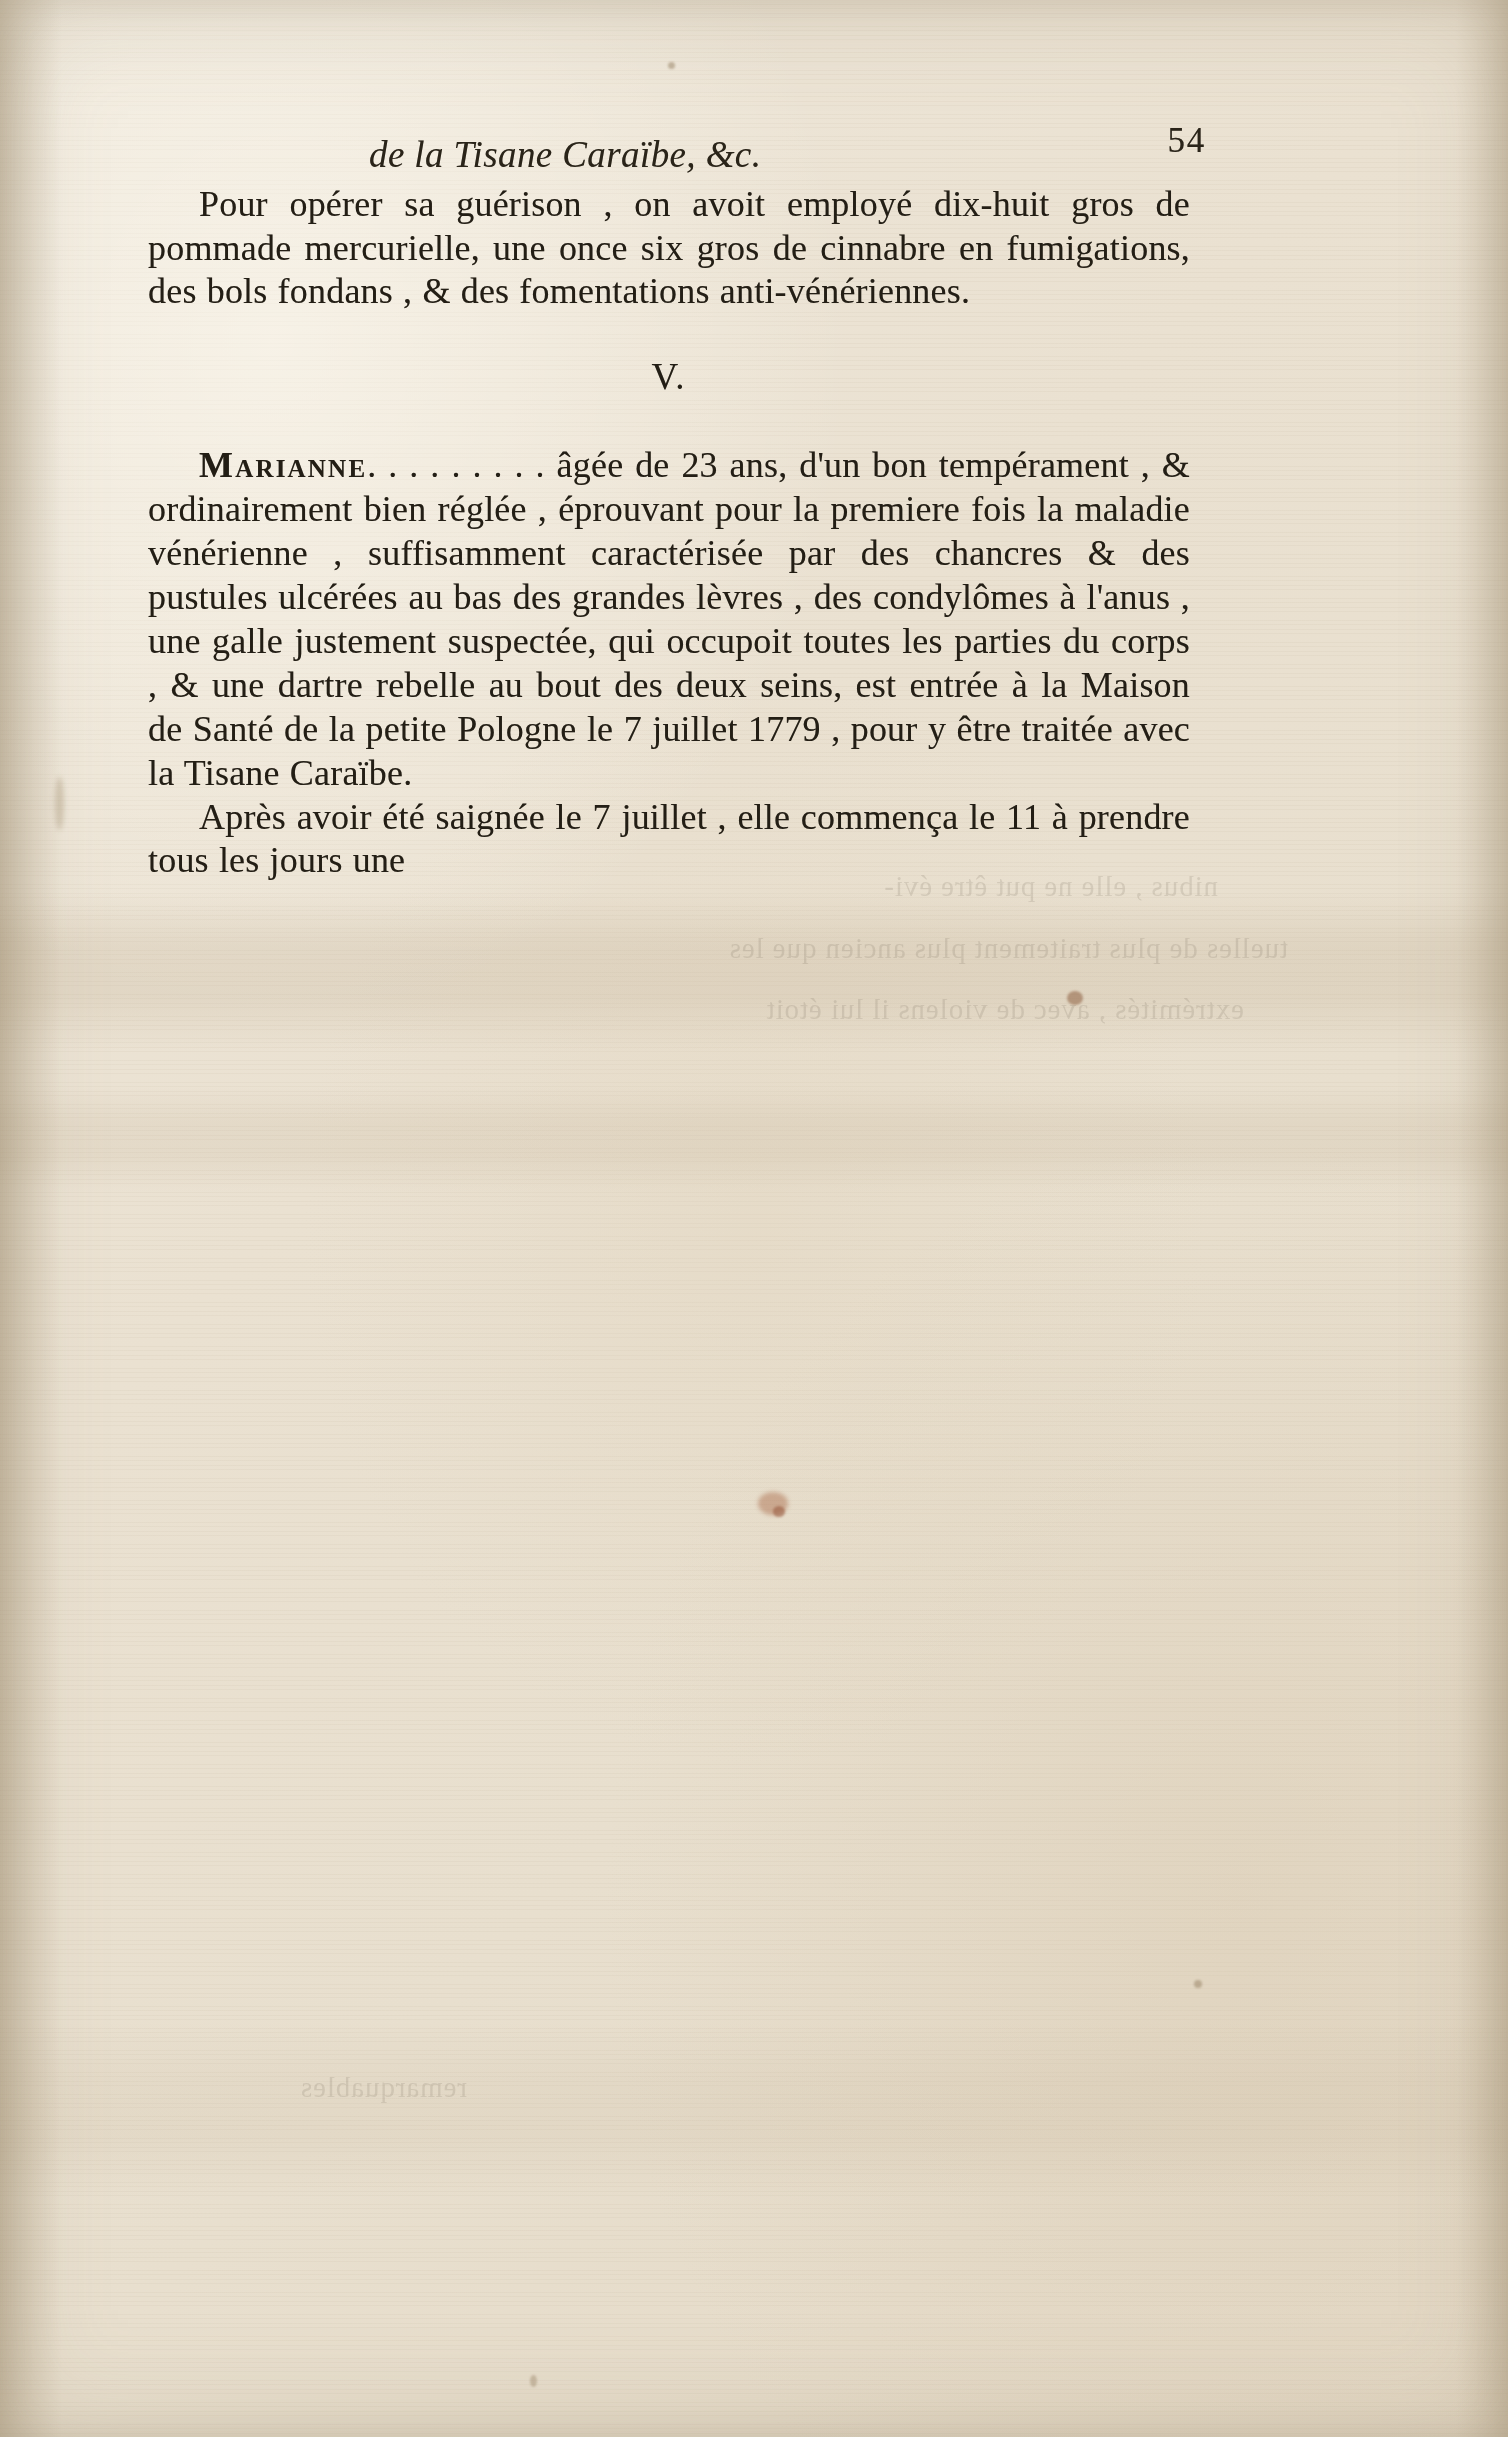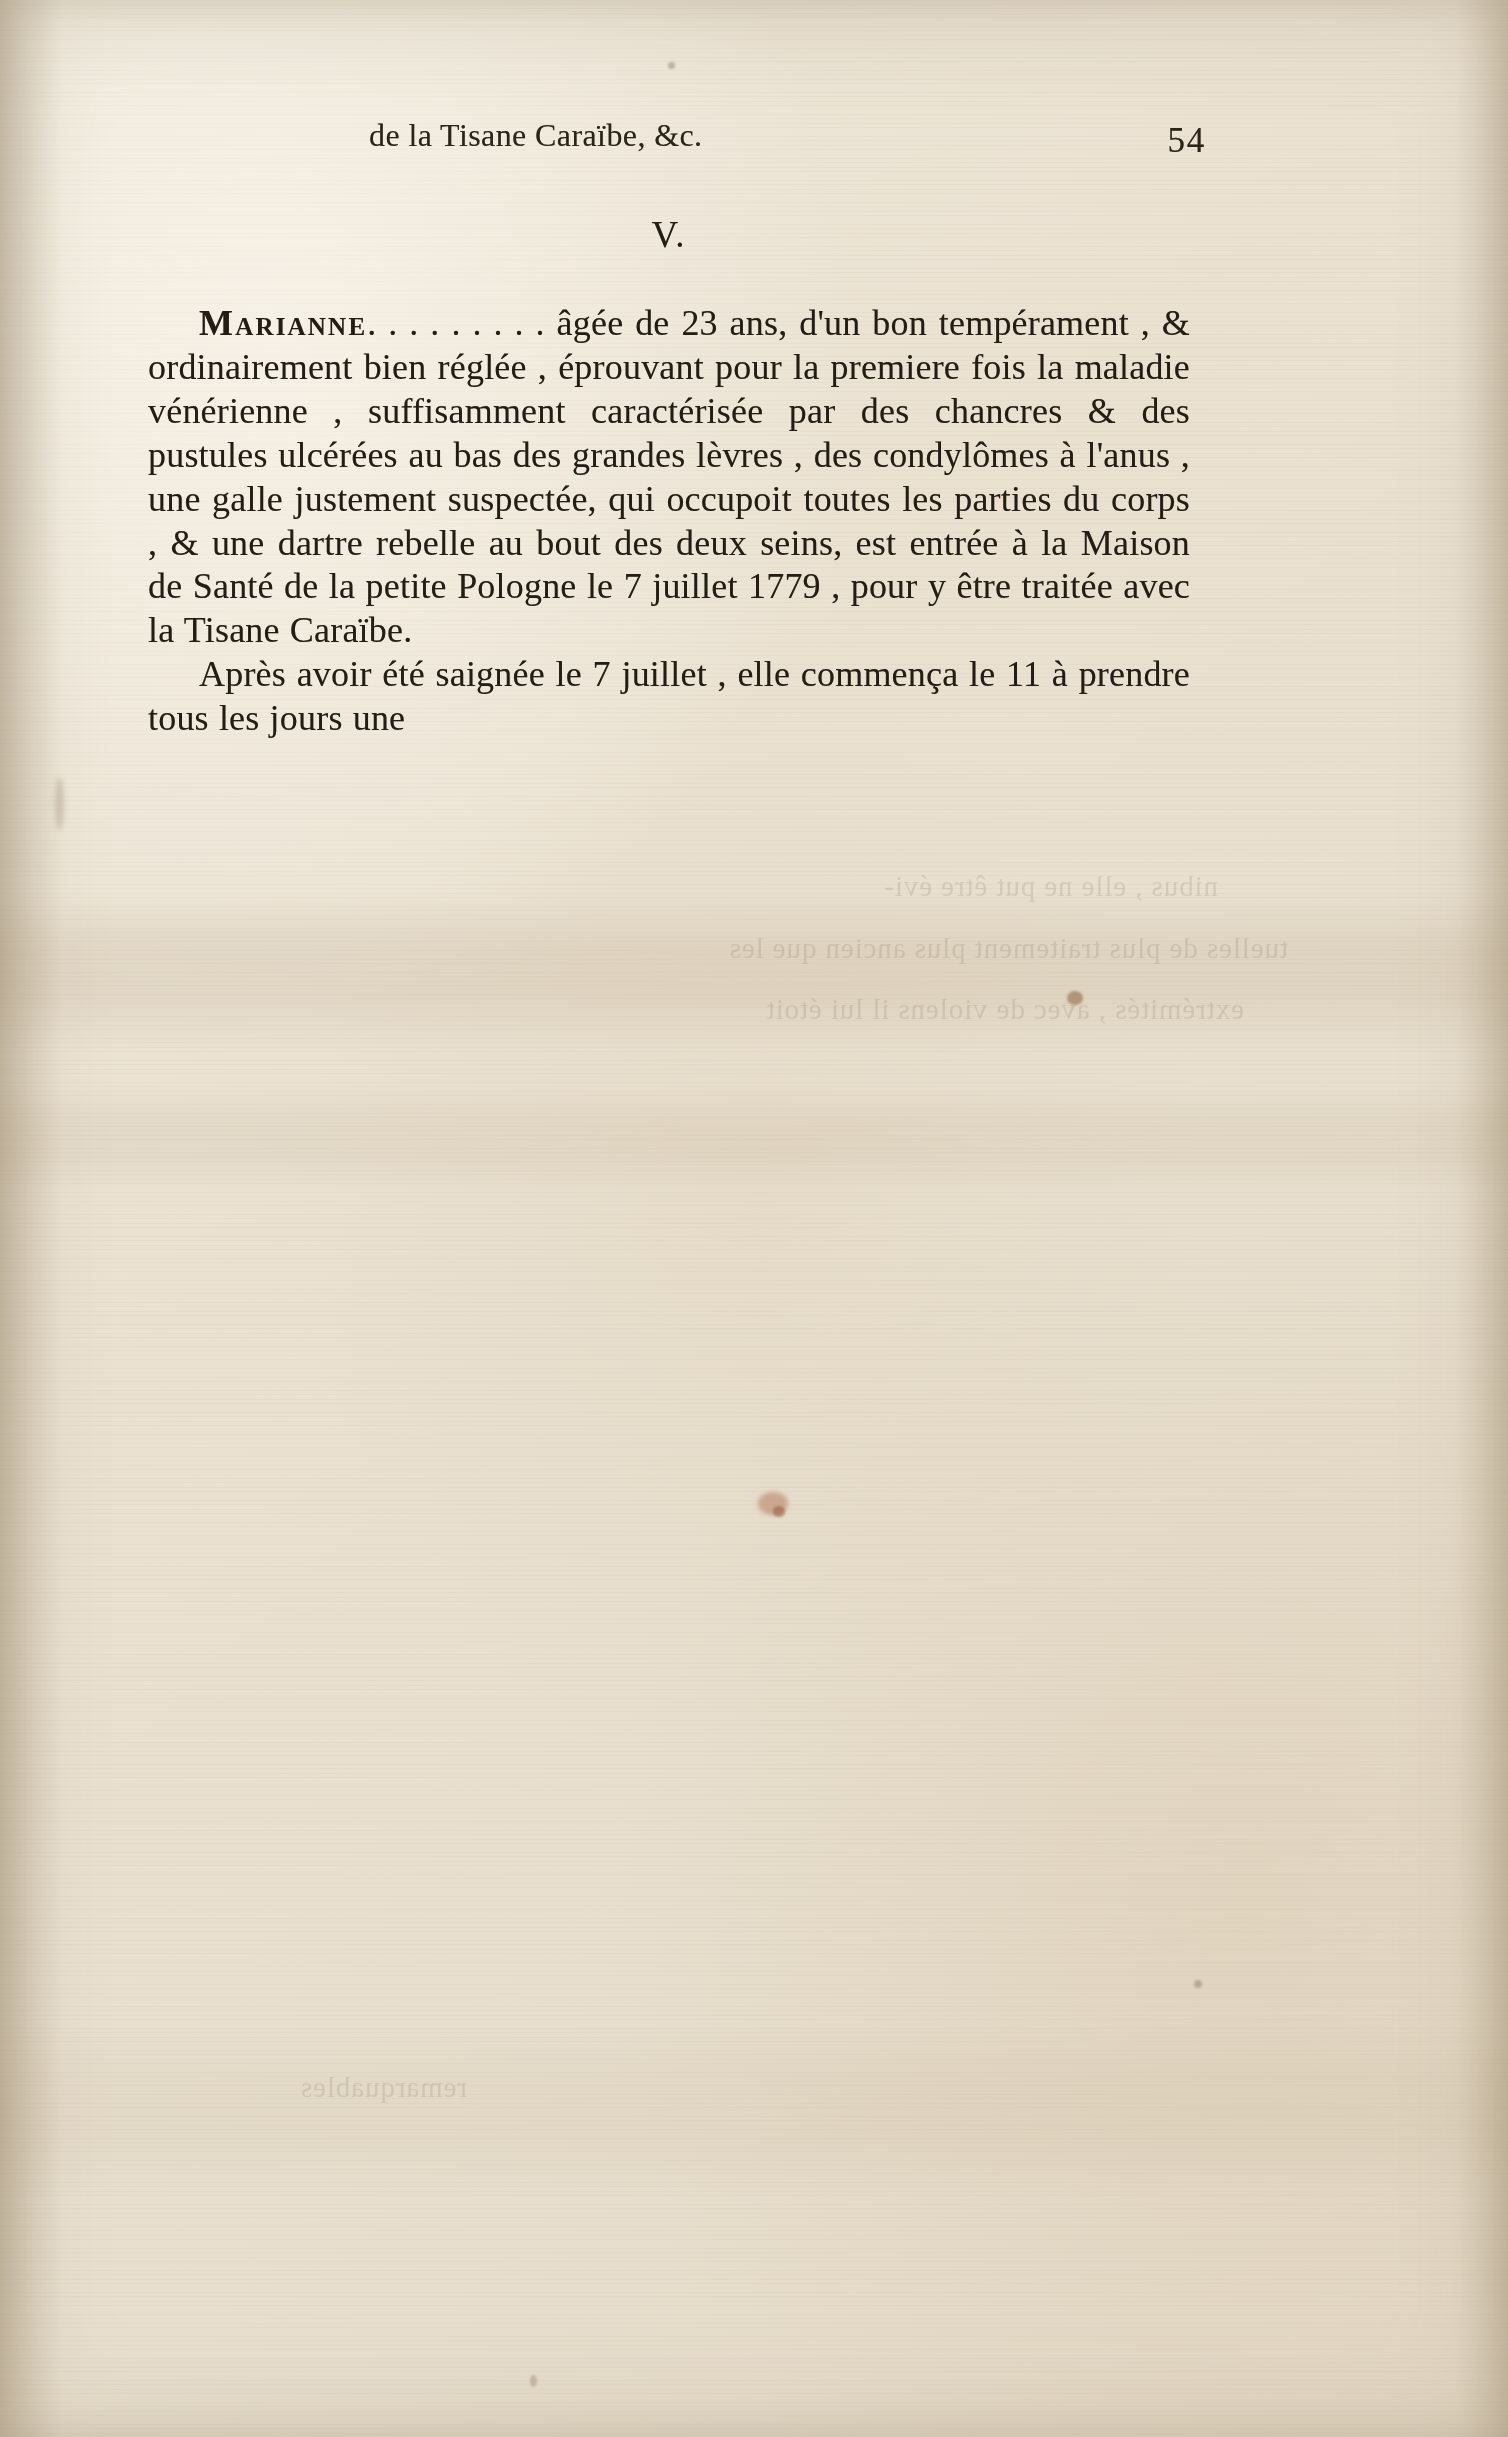--- a/index.html
+++ b/index.html
@@ -76,22 +76,23 @@
   }
 
   .running-head {
     position: relative;
     height: 55px;
     margin-bottom: 10.6px;
   }
   .rh-title {
     position: absolute;
     left: 221px;
-    top: 0;
-    font-size: 32px;
+    top: 16px;
+    font-style: italic;
+    font-size: 37px;
     letter-spacing: 0.4px;
     color: #2a2419;
   }
   .rh-folio {
     position: absolute;
     right: -16px;
     top: 3.5px;
     font-size: 35px;
     color: #2a2419;
     letter-spacing: 1.8px;
@@ -175,20 +176,21 @@
     <div class="vline" style="left:1042px; top:2071px;">remarquables</div>
   </div>
 
   <div id="text-block">
 
     <div class="running-head">
       <div class="rh-title">de la Tisane Caraïbe, &amp;c.</div>
       <div class="rh-folio">54</div>
     </div>
 
+    <p class="body indent">Pour opérer sa guérison , on avoit employé dix-huit gros de pommade mercurielle, une once six gros de cinnabre en fumigations, des bols fondans , &amp; des fomentations anti-vénériennes.</p>
 
     <div class="section-num">V.</div>
 
     <p class="body indent"><span class="smallcaps">Marianne</span><span>. . . . . . . . .</span> <span>âgée de 23 ans, d'un bon tempérament , &amp; ordinairement bien réglée , éprouvant pour la premiere fois la maladie vénérienne , suffisamment caractérisée par des chancres &amp; des pustules ulcérées au bas des grandes lèvres , des condylômes à l'anus , une galle justement suspectée, qui occupoit toutes les parties du corps , &amp; une dartre rebelle au bout des deux seins, est entrée à la Maison de Santé de la petite Pologne le 7 juillet 1779 , pour y être traitée avec la Tisane Caraïbe.</span></p>
 
     <p class="body indent">Après avoir été saignée le 7 juillet , elle commença le 11 à prendre tous les jours une</p>
 
   </div>
 
   <div id="edge-left"></div>

